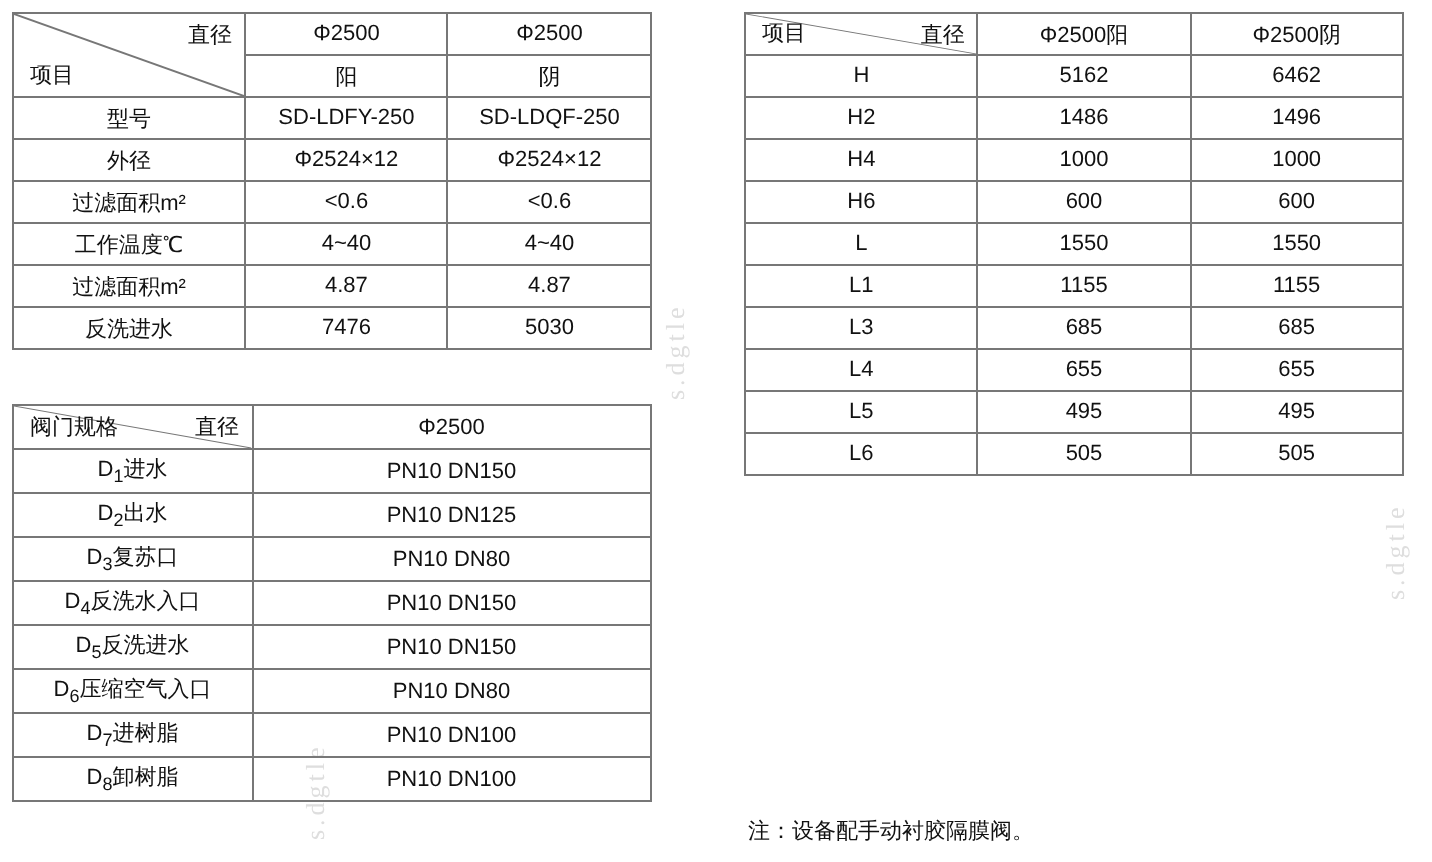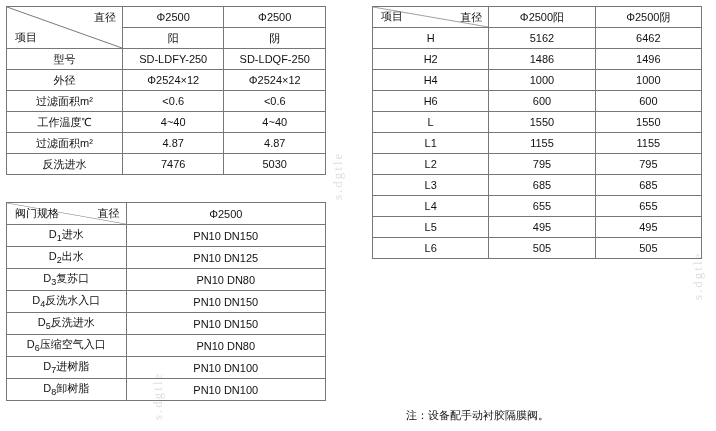--- a/index.html
+++ b/index.html
@@ -94,21 +94,20 @@
   #table3 .col-a { width: 118px; }
   #table3 .col-b { width: 106px; }
   #table3 .col-c { width: 106px; }
 
   .note {
     position: absolute;
     left: 374px;
     top: 408px;
     font-size: 11px;
     z-index: 1;
-    margin-left: 32px;
   }
   .sub { font-size: 9px; vertical-align: sub; }
 </style>
 </head>
 <body>
 
 <div class="page">
 
   <div class="watermark wm1">s.dgtle</div>
   <div class="watermark wm2">s.dgtle</div>
@@ -248,25 +247,20 @@
         <td>L</td>
         <td>1550</td>
         <td>1550</td>
       </tr>
       <tr>
         <td>L1</td>
         <td>1155</td>
         <td>1155</td>
       </tr>
       <tr>
-        <td>L2</td>
-        <td>795</td>
-        <td>795</td>
-      </tr>
-      <tr>
         <td>L3</td>
         <td>685</td>
         <td>685</td>
       </tr>
       <tr>
         <td>L4</td>
         <td>655</td>
         <td>655</td>
       </tr>
       <tr>

